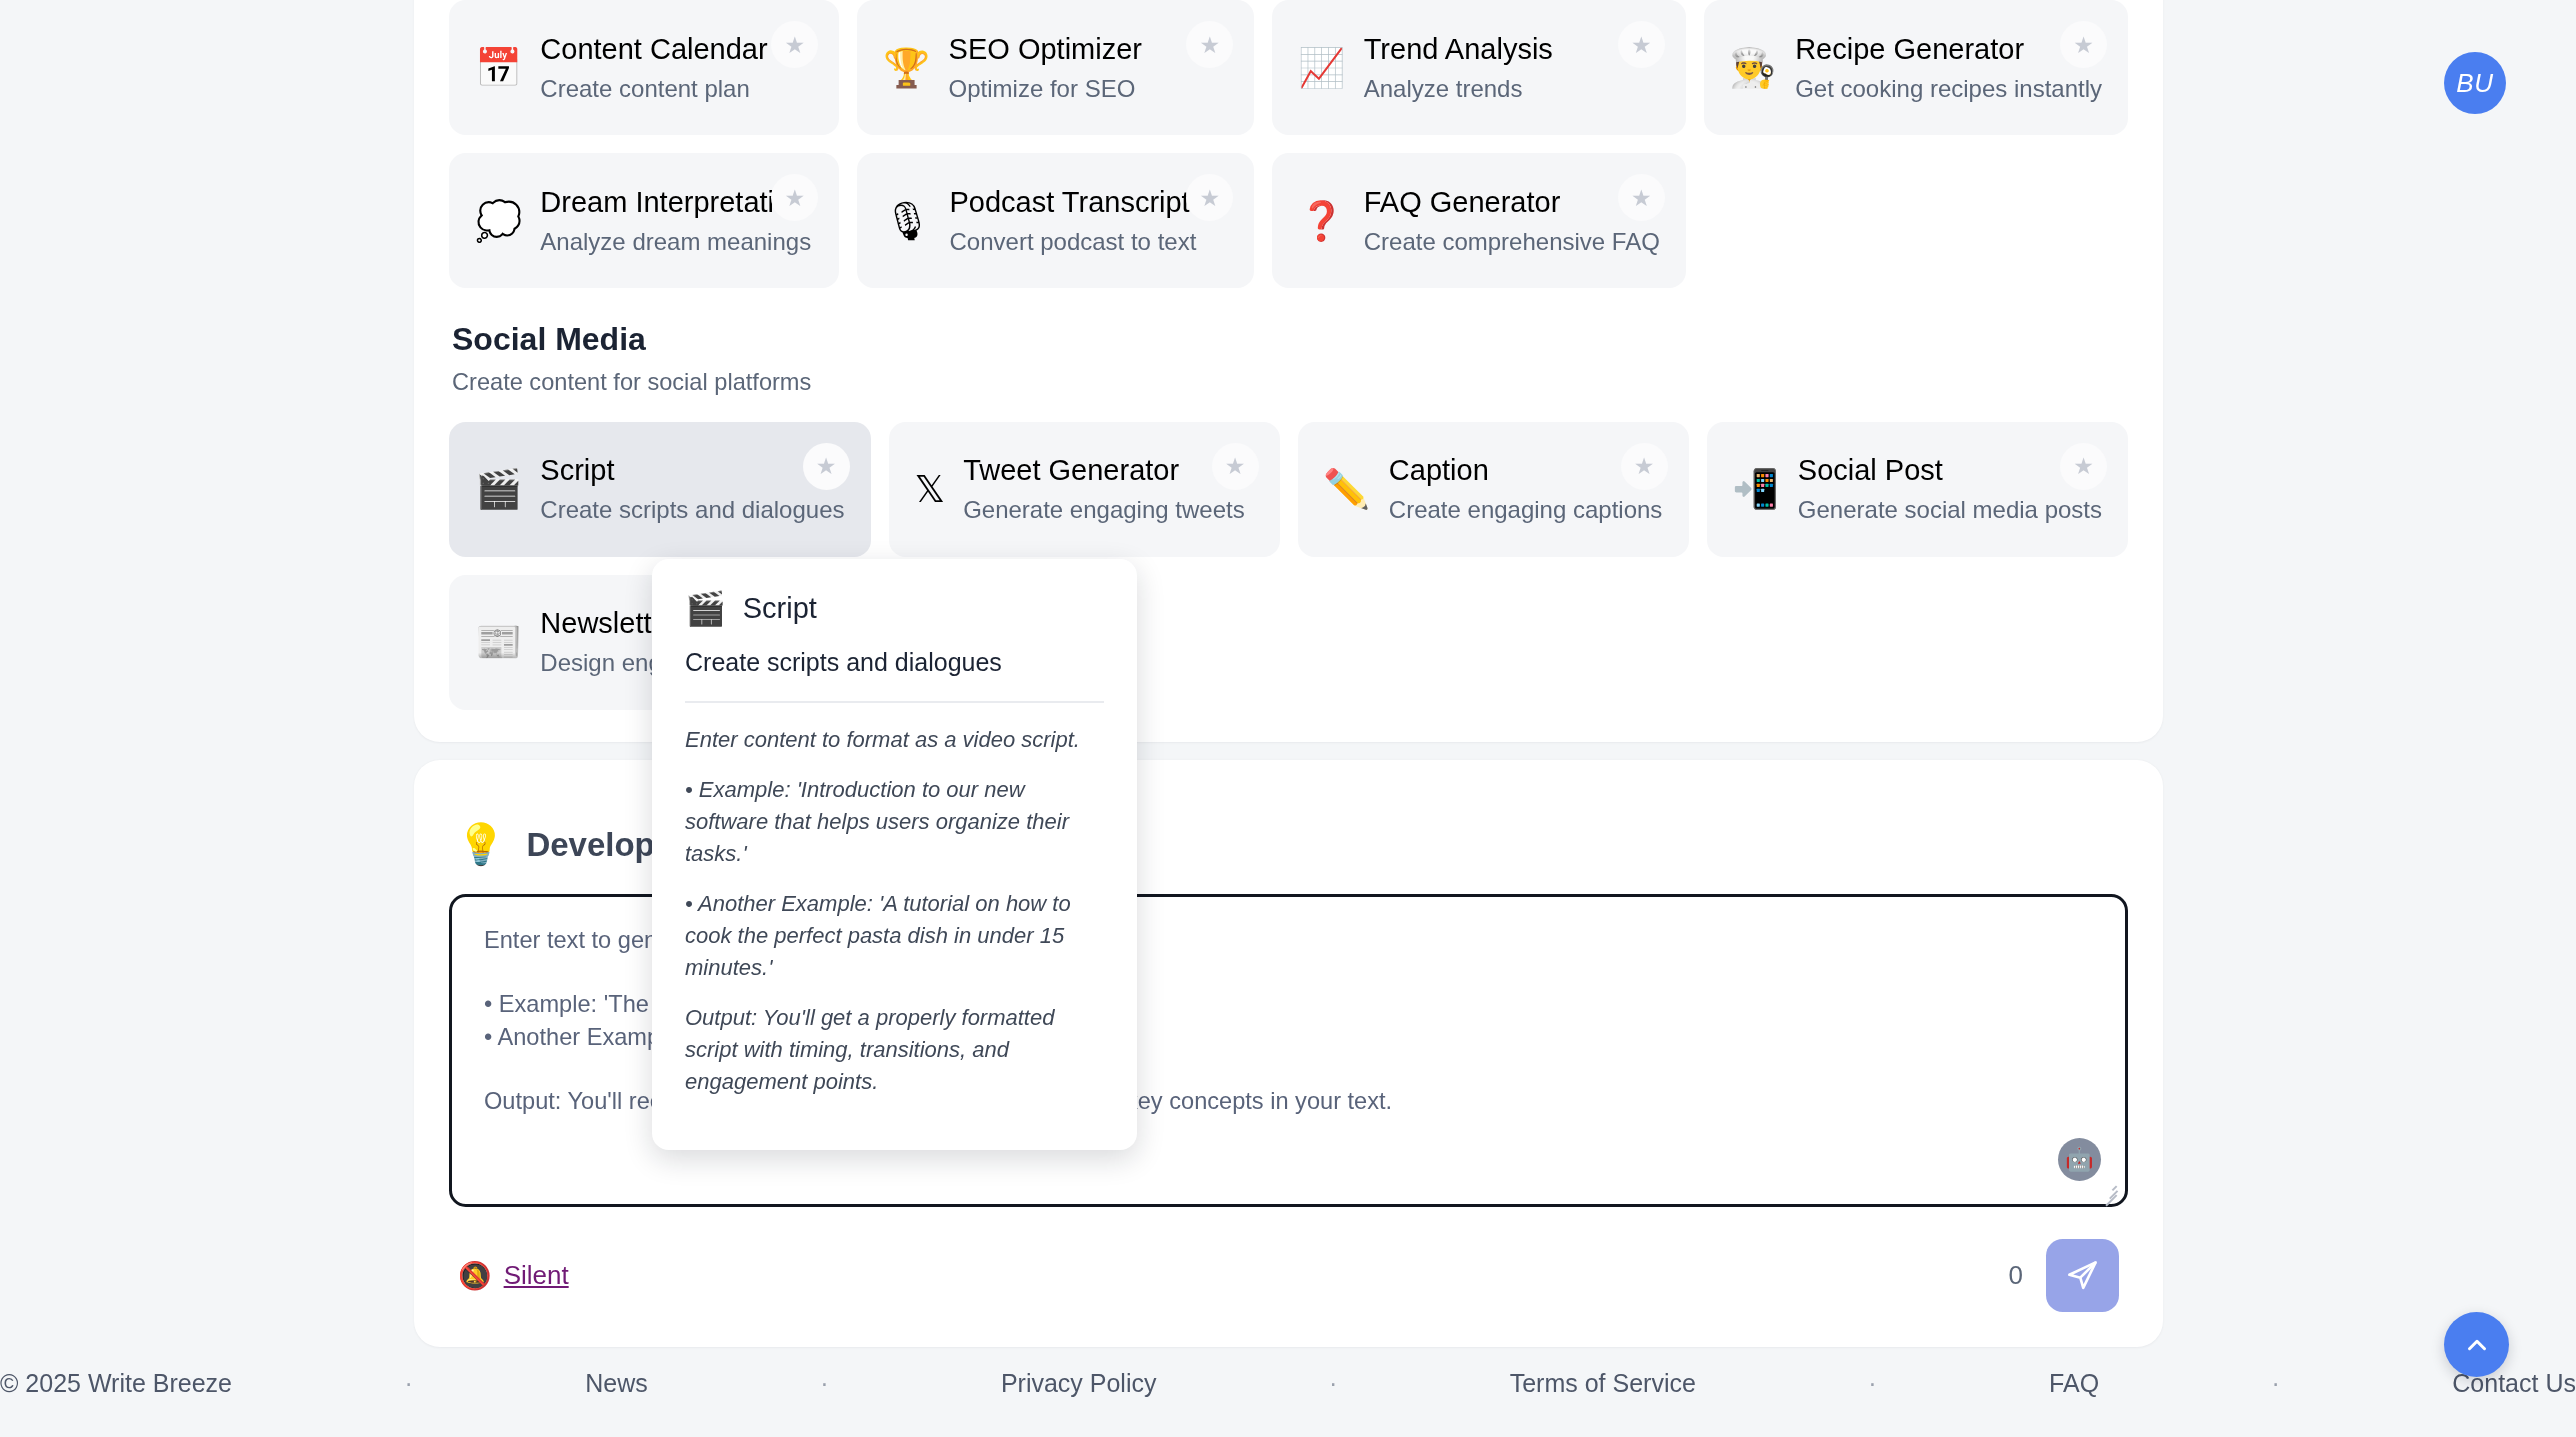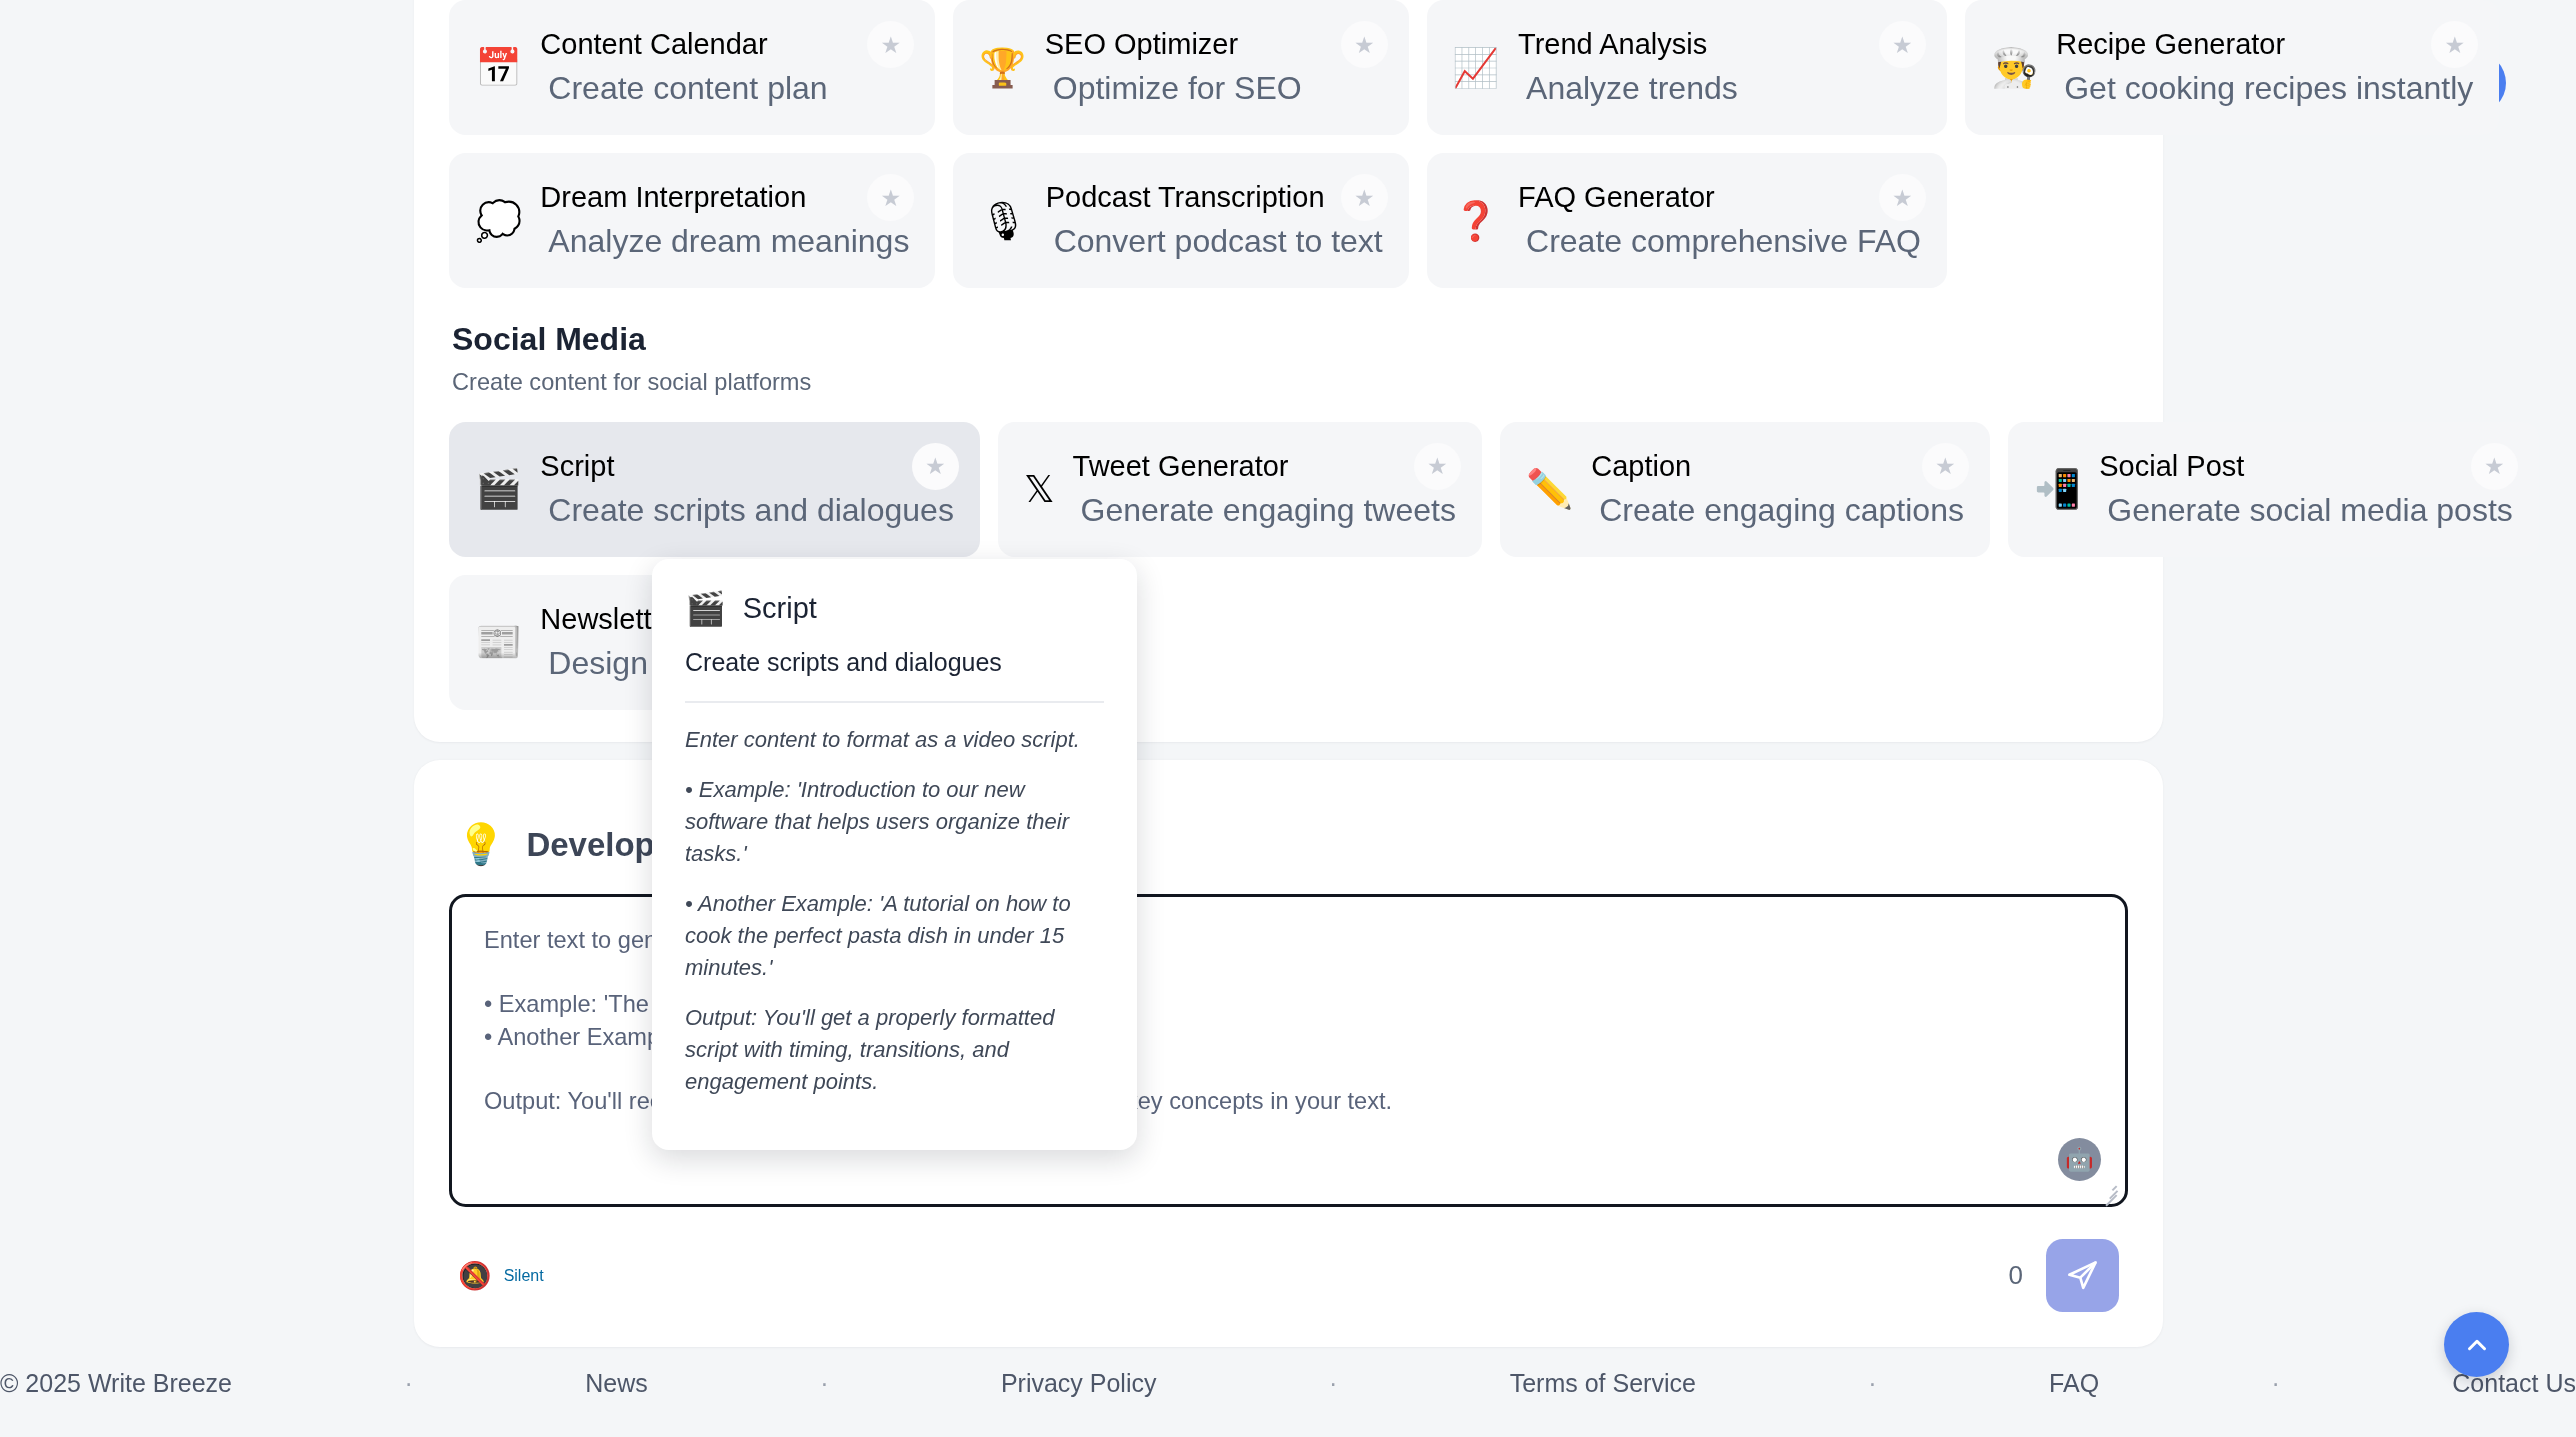--- a/index.html
+++ b/index.html
@@ -35,21 +35,21 @@
   .tool-card {
     position: relative; background: #f5f6f8;
     border-radius: 16.7px; height: 135px;
     padding: 23px 26px; display: flex; align-items: center; gap: 18px;
   }
   .tool-card.selected { background: #e6e8ed; }
   .tool-emoji { font-size: 38px; line-height: 1; flex: 0 0 auto;
     font-family: "DejaVu Sans", sans-serif; }
   .tool-texts { display: flex; flex-direction: column; gap: 9px; min-width: 0; }
   .tool-title { font-size: 29px; color: #000000; white-space: nowrap; }
-  .tool-sub { font-size: 32px; color: #5b6678; white-space: nowrap; margin-left: 8px; }
+  .tool-sub { font-size: 24px; color: #5b6678; white-space: nowrap; }
   .star-btn {
     position: absolute; top: 21px; right: 21px;
     width: 47px; height: 47px; border-radius: 50%;
     background: #fbfbfc; border: none; cursor: pointer;
     display: flex; align-items: center; justify-content: center;
     color: #c7cbd4; font-size: 23px; font-family: "DejaVu Sans", sans-serif;
   }
 
   .section-head { margin: 33px 0 0 3px; }
   .section-title { font-size: 32px; font-weight: bold; color: #1b2333; }
@@ -95,21 +95,21 @@
   }
   .resize-grip span:nth-child(1){ width: 15px; bottom: 2.3px; }
   .resize-grip span:nth-child(2){ width: 10.6px; bottom: 6.8px; }
   .resize-grip span:nth-child(3){ width: 6px;  bottom: 11.4px; }
 
   .composer-foot {
     display: flex; align-items: center; margin-top: 32px; padding: 0 9px;
   }
   .silent { display: flex; align-items: center; gap: 12px; cursor: pointer; }
   .silent-emoji { font-size: 27px; font-family: "DejaVu Sans", sans-serif; }
-  .silent-label { font-size: 16px; color: #0369a1; }
+  .silent-label { font-size: 26px; color: #701a75; text-decoration: underline; }
   .foot-right { margin-left: auto; display: flex; align-items: center; gap: 23px; }
   .char-count { font-size: 26px; color: #5b6678; }
   .send-btn {
     width: 73px; height: 73px; border-radius: 16.7px;
     background: #97a4e8; border: none; cursor: pointer;
     display: flex; align-items: center; justify-content: center;
   }
 
   
   .tooltip {

